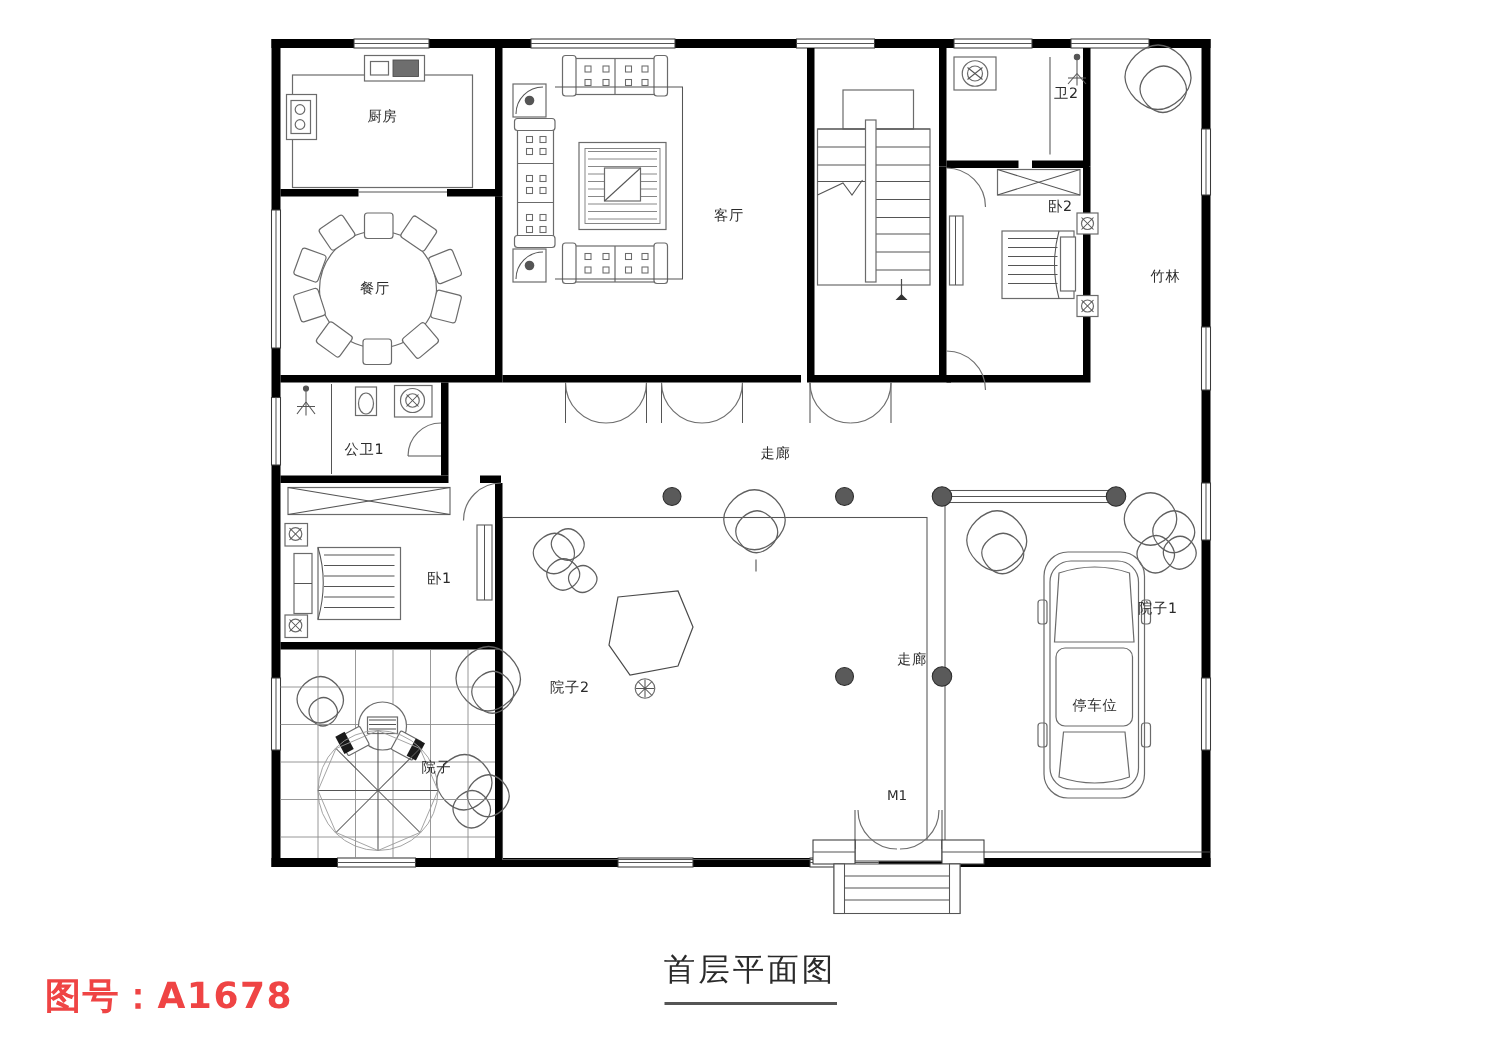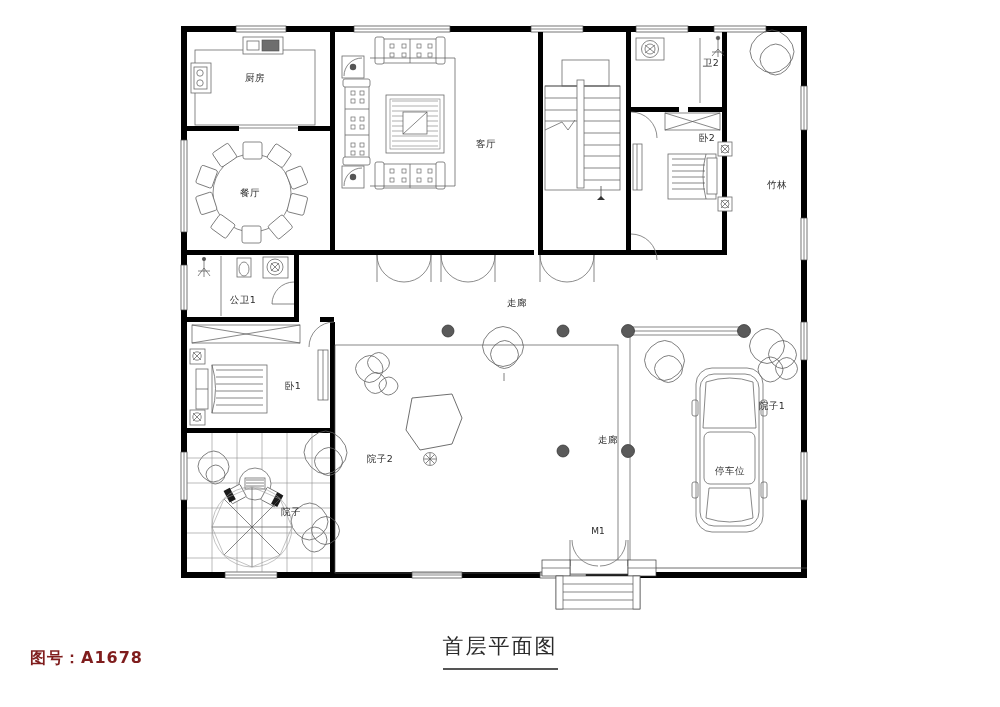--- a/index.html
+++ b/index.html
@@ -39,21 +39,21 @@
     text-align:center;
   }
   #title-block .t-text{
     font-family:Liberation Mono, monospace;
     font-size:21px;color:#2a2a2a;letter-spacing:2px;
     display:inline-block;border-bottom:2px solid #555;padding-bottom:8px;text-align:right;
   }
   #drawing-no{
     position:absolute;left:30px;top:648px;
     font-family:"DejaVu Sans","Liberation Serif",serif;
-    font-size:16px;font-weight:bold;color:#7f1d1d;letter-spacing:1px;
+    font-size:24px;font-weight:bold;color:#ef4444;letter-spacing:1px;
     white-space:nowrap;
   }
   #drawing-no .dn-val{font-weight:bold;}
 </style>
 </head>
 <body>
 
 <div id="plan-root">
 
   <svg id="floorplan" viewBox="0 0 1000 707">

